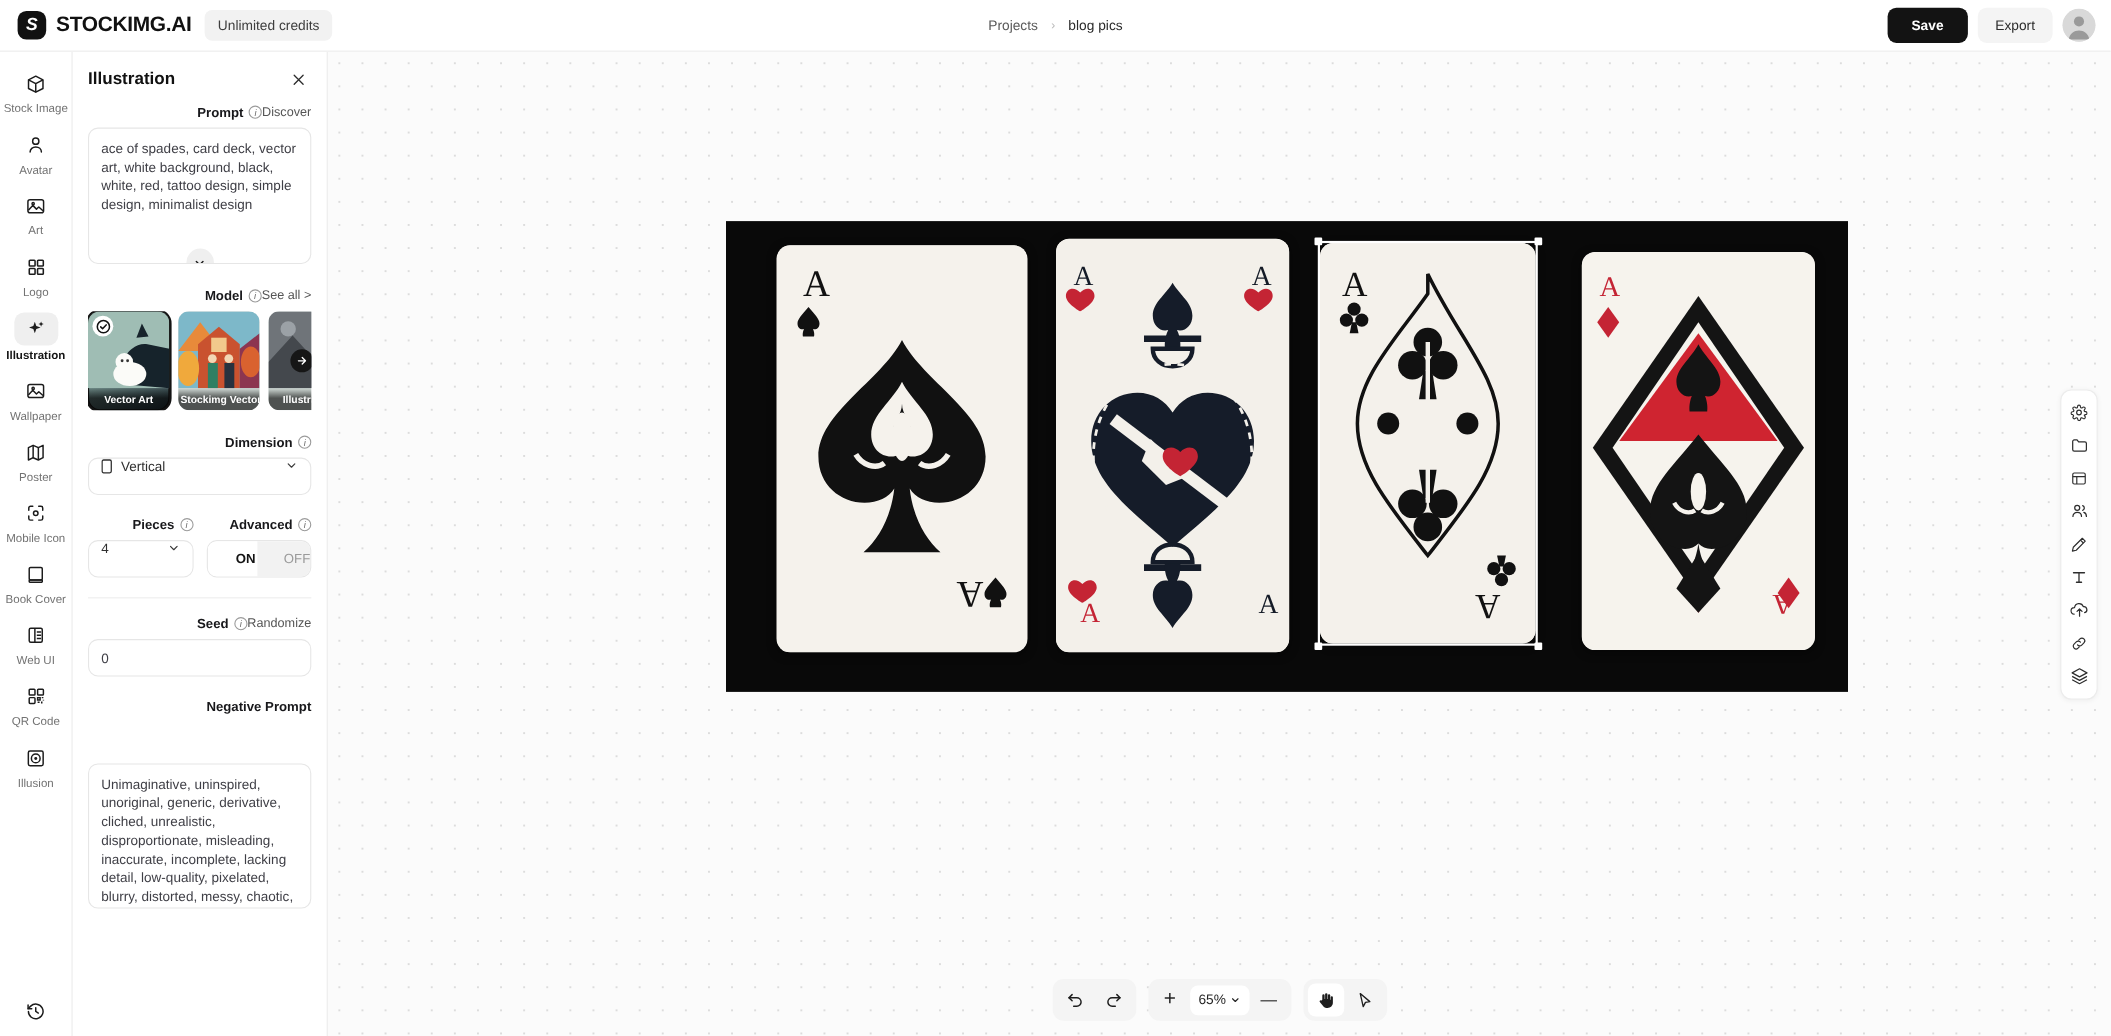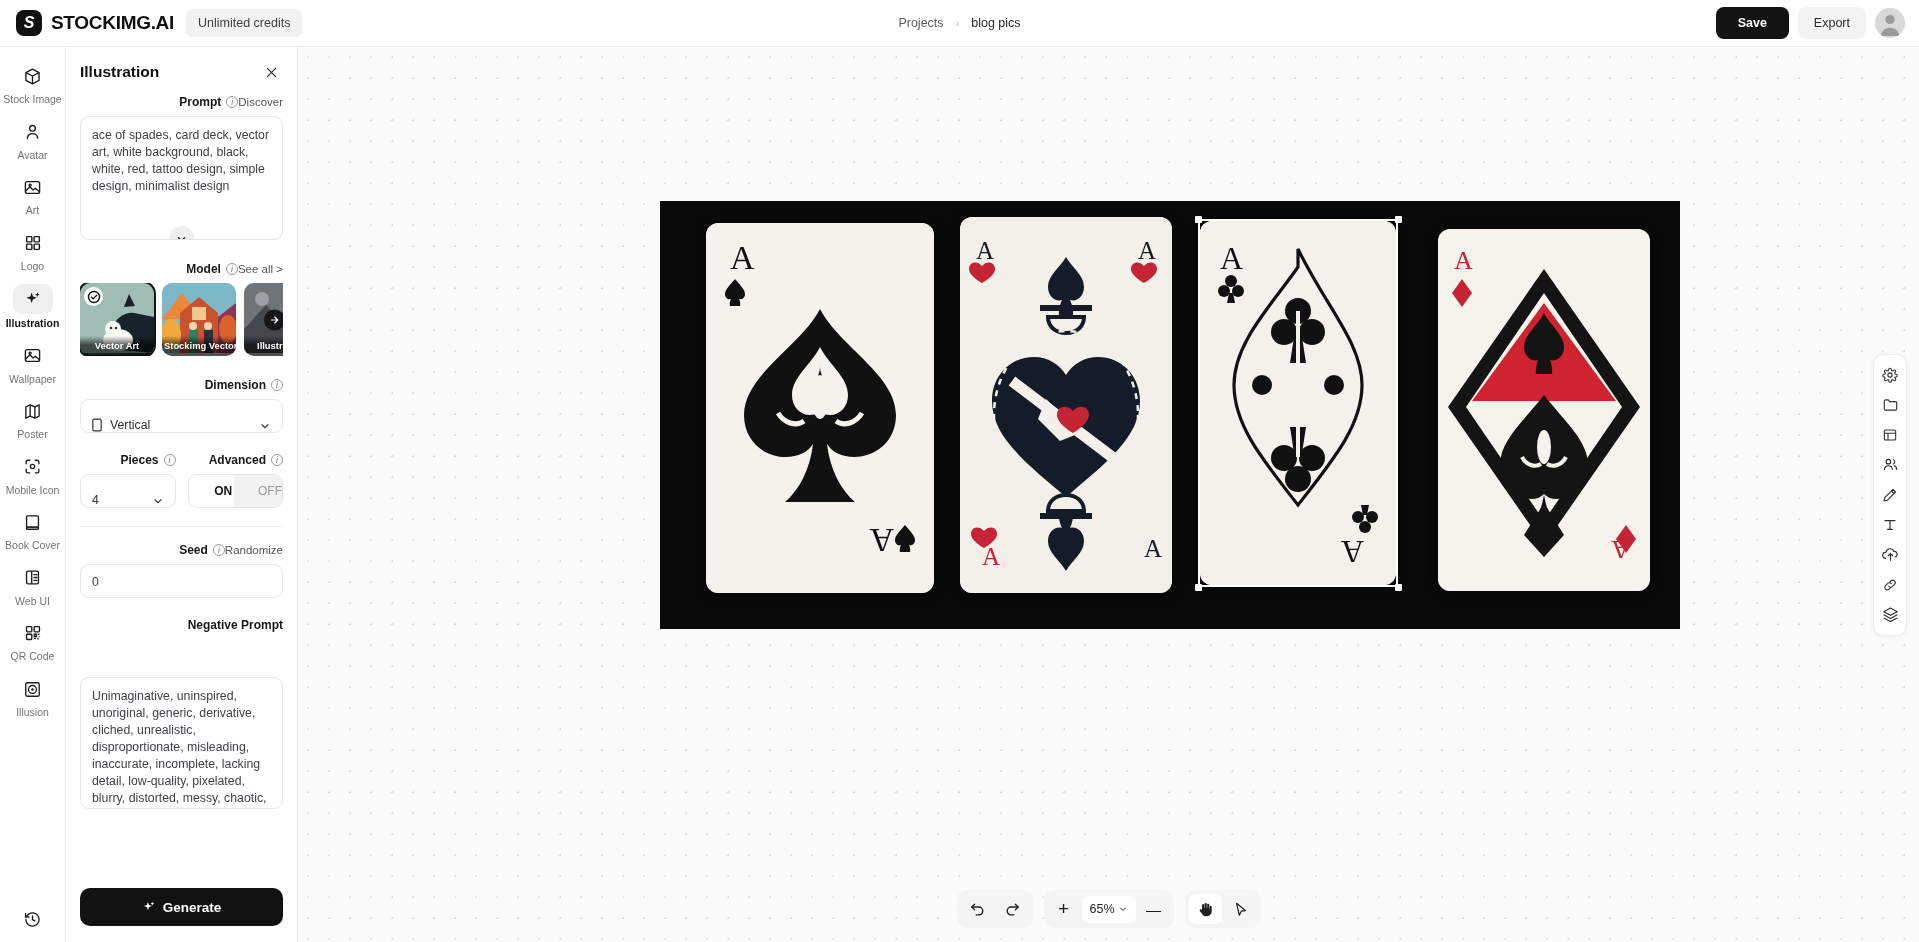--- a/index.html
+++ b/index.html
@@ -106,21 +106,21 @@
   .neg-box { height: 132px; overflow: hidden; margin-top: 45px; }
   .expand-chip {
     position: absolute; left: 50%; transform: translateX(-50%); bottom: -12px;
     width: 25px; height: 25px; border-radius: 50%; background: #efefef;
     display: flex; align-items: center; justify-content: center; cursor: pointer; color: #1a1a1a;
   }
   .sect { margin-bottom: 16px; position: relative; }
 
   .model-row { display: flex; gap: 8px; overflow: hidden; position: relative; }
   .model-card {
-    width: 74px; min-width: 74px; height: 73px; border-radius: 10px; overflow: hidden;
+    width: 74px; min-width: 74px; height: 90px; border-radius: 10px; overflow: hidden;
     position: relative; cursor: pointer; background: #cfd8d4;
   }
   .model-card.sel { outline: 3px solid #141414; outline-offset: -1px; border-radius: 11px; }
   .model-card .cap {
     position: absolute; left: 0; right: 0; bottom: 0; padding: 4px 2px 5px;
     font-size: 9.4px; font-weight: bold; color: #fff; text-align: center;
     background: linear-gradient(transparent, rgba(0,0,0,0.62) 45%);
     white-space: nowrap; overflow: hidden;
   }
   .sel-check {
@@ -128,21 +128,21 @@
     background: #fff; display: flex; align-items: center; justify-content: center; color: #111;
   }
   .model-next {
     position: absolute; right: -2px; top: 50%; transform: translateY(-50%);
     width: 21px; height: 21px; border-radius: 50%; background: #161616; color: #fff;
     display: flex; align-items: center; justify-content: center; font-size: 11px; cursor: pointer; z-index: 5;
   }
 
   .select-box {
     border: 1px solid #e6e6e6; border-radius: 9px; height: 34px;
-    display: flex; align-items: flex-end; padding: 0 11px; gap: 8px;
+    display: flex; align-items: flex-start; padding: 0 11px; gap: 8px;
     font-size: 12.3px; color: #303030; cursor: pointer; background: #fff;
   }
   .select-box .chev { margin-left: auto; color: #3c3c3c; display: flex; }
 
   .two-col { display: flex; gap: 12px; }
   .col-half { flex: 1; }
   .toggle {
     display: flex; border: 1px solid #e6e6e6; border-radius: 9px; overflow: hidden; height: 34px;
   }
   .toggle div {
@@ -551,31 +551,20 @@
           <div class="field-head">
             <div class="field-label">Negative Prompt</div>
           </div>
           <div class="textbox neg-box">
             <span>Unimaginative, uninspired, unoriginal, generic, derivative, cliched, unrealistic, disproportionate, misleading, inaccurate, incomplete, lacking detail, low-quality, pixelated, blurry, distorted, messy, chaotic,</span>
           </div>
         </div>
 
       </div>
 
-      <div class="gen-wrap">
-        <button class="btn-generate">
-          <span>
-            <svg width="14" height="14" viewBox="0 0 24 24" fill="currentColor">
-                <path d="M10.2 3.4 12 8.6l5.2 1.8-5.2 1.8-1.8 5.2-1.8-5.2L3.2 10.4 8.4 8.6z"></path>
-                <path d="M17.8 3 18.7 5.3 21 6.2l-2.3.9-.9 2.3-.9-2.3-2.3-.9 2.3-.9z"></path>
-              </svg>
-          </span>
-          <span>Generate</span>
-        </button>
-      </div>
     </div>
 
     <div class="canvas">
 
       <div class="artboard">
 
         <div class="pcard" style="left:46px;top:22px;width:228px;height:370px;">
           <svg class="face" viewBox="0 0 228 370" style="width:228px;height:370px;">
             <rect width="228" height="370" rx="13" fill="#f5f2ec"></rect>
             <text x="24" y="46" font-family="Liberation Serif, serif" font-size="34" fill="#111">A</text>

